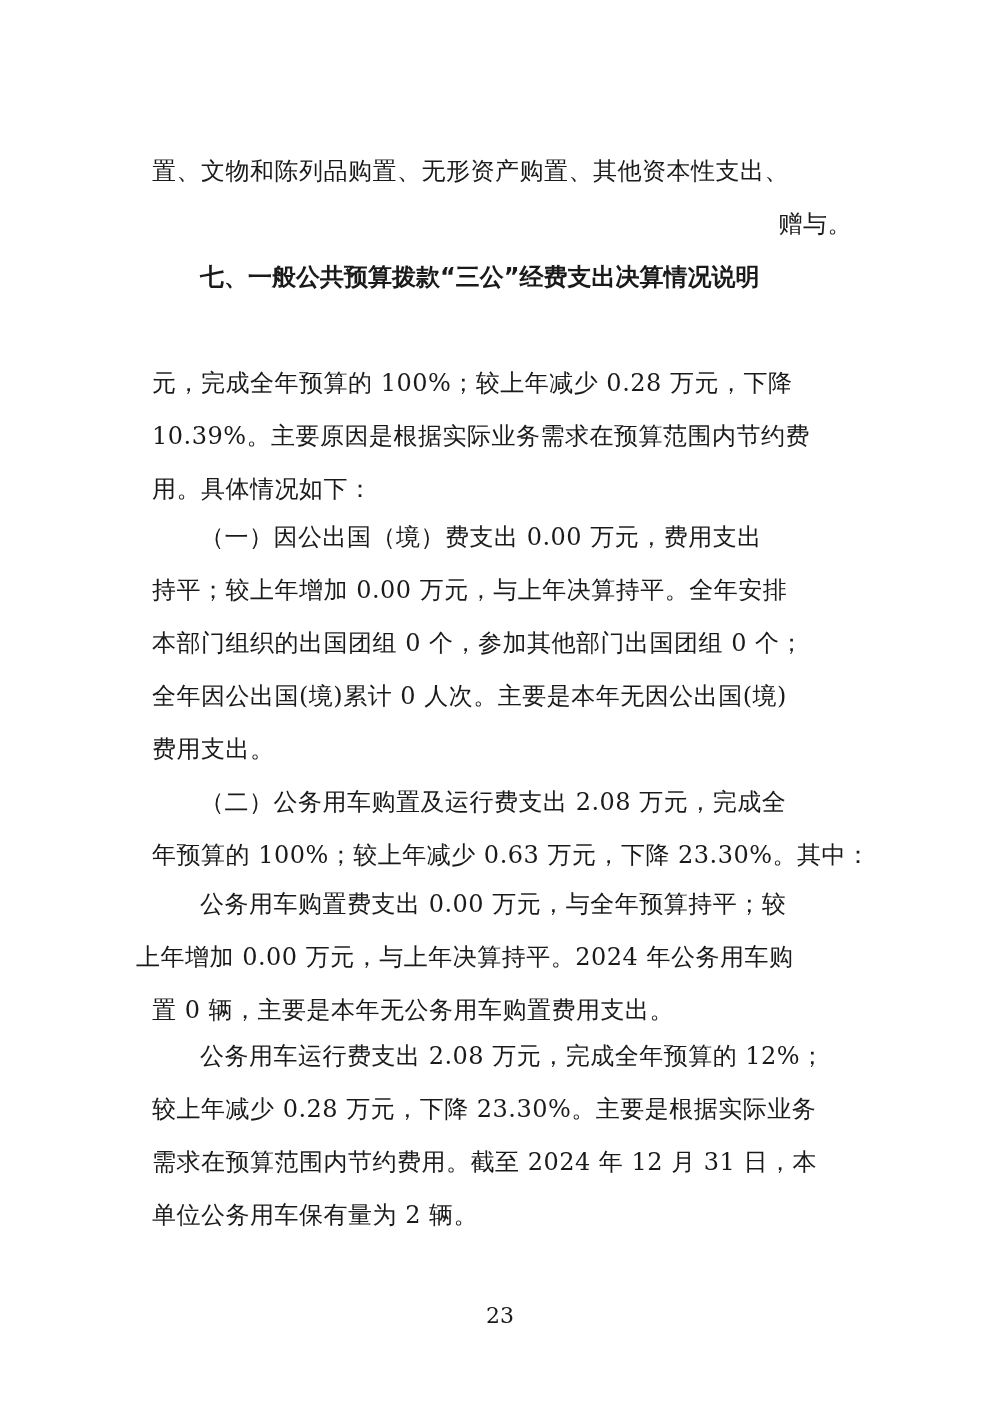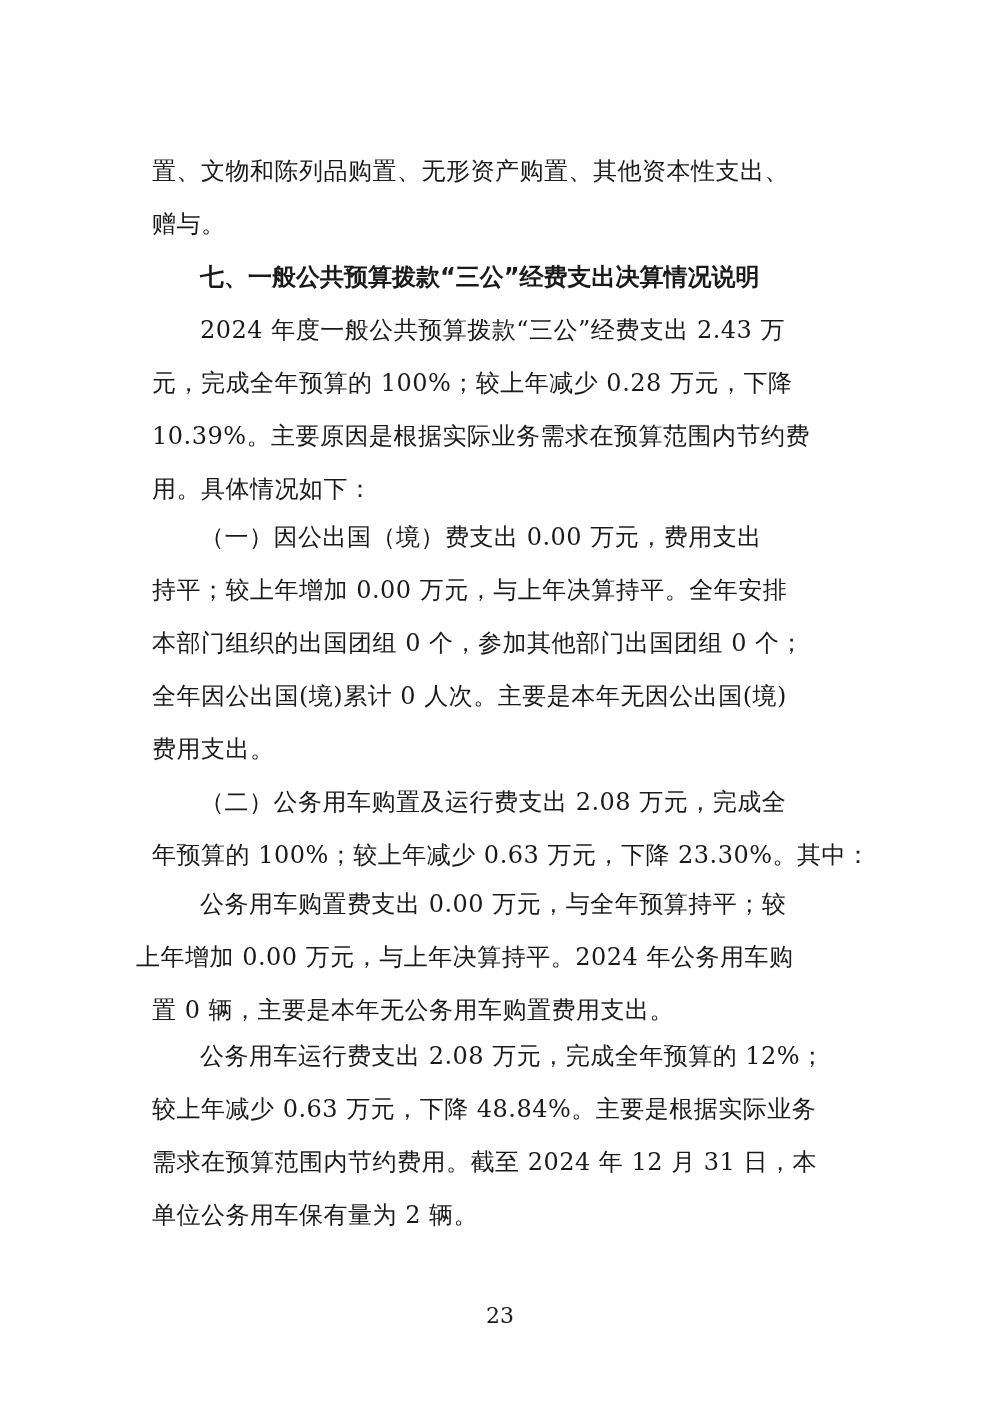--- a/index.html
+++ b/index.html
@@ -44,35 +44,34 @@
       text-align: center;
       font-size: 22px;
       line-height: 26px;
     }
   </style>
 </head>
 <body>
 
 <div class="page">
   <div class="line" style="top:156px;left:152px;">置、文物和陈列品购置、无形资产购置、其他资本性支出、</div>
-  <div class="line" style="top:209px;left:152px;">赠与。</div>
+  <div class="line" style="top:209px;left:152px;text-align:right;">赠与。</div>
   <div class="line heading" style="top:262px;left:200px;">七、一般公共预算拨款“三公”经费支出决算情况说明</div>
-  <div class="line" style="top:315px;left:200px;">2024 年度一般公共预算拨款“三公”经费支出 2.43 万</div>
   <div class="line" style="top:368px;left:152px;">元，完成全年预算的 100%；较上年减少 0.28 万元，下降</div>
   <div class="line" style="top:421px;left:152px;">10.39%。主要原因是根据实际业务需求在预算范围内节约费</div>
   <div class="line" style="top:474px;left:152px;">用。具体情况如下：</div>
   <div class="line" style="top:522px;left:200px;">（一）因公出国（境）费支出 0.00 万元，费用支出</div>
   <div class="line" style="top:575px;left:152px;">持平；较上年增加 0.00 万元，与上年决算持平。全年安排</div>
   <div class="line" style="top:628px;left:152px;">本部门组织的出国团组 0 个，参加其他部门出国团组 0 个；</div>
   <div class="line" style="top:681px;left:152px;">全年因公出国(境)累计 0 人次。主要是本年无因公出国(境)</div>
   <div class="line" style="top:734px;left:152px;">费用支出。</div>
   <div class="line" style="top:787px;left:200px;">（二）公务用车购置及运行费支出 2.08 万元，完成全</div>
   <div class="line" style="top:840px;left:152px;">年预算的 100%；较上年减少 0.63 万元，下降 23.30%。其中：</div>
   <div class="line" style="top:889px;left:200px;">公务用车购置费支出 0.00 万元，与全年预算持平；较</div>
   <div class="line" style="top:942px;left:136px;">上年增加 0.00 万元，与上年决算持平。2024 年公务用车购</div>
   <div class="line" style="top:995px;left:152px;">置 0 辆，主要是本年无公务用车购置费用支出。</div>
   <div class="line" style="top:1041px;left:200px;">公务用车运行费支出 2.08 万元，完成全年预算的 12%；</div>
-  <div class="line" style="top:1094px;left:152px;">较上年减少 0.63 万元，下降 48.84%。主要是根据实际业务</div>
+  <div class="line" style="top:1094px;left:152px;">较上年减少 0.28 万元，下降 23.30%。主要是根据实际业务</div>
   <div class="line" style="top:1147px;left:152px;">需求在预算范围内节约费用。截至 2024 年 12 月 31 日，本</div>
   <div class="line" style="top:1200px;left:152px;">单位公务用车保有量为 2 辆。</div>
 
   <div class="page-number">23</div>
 </div>
 
 </body></html>

